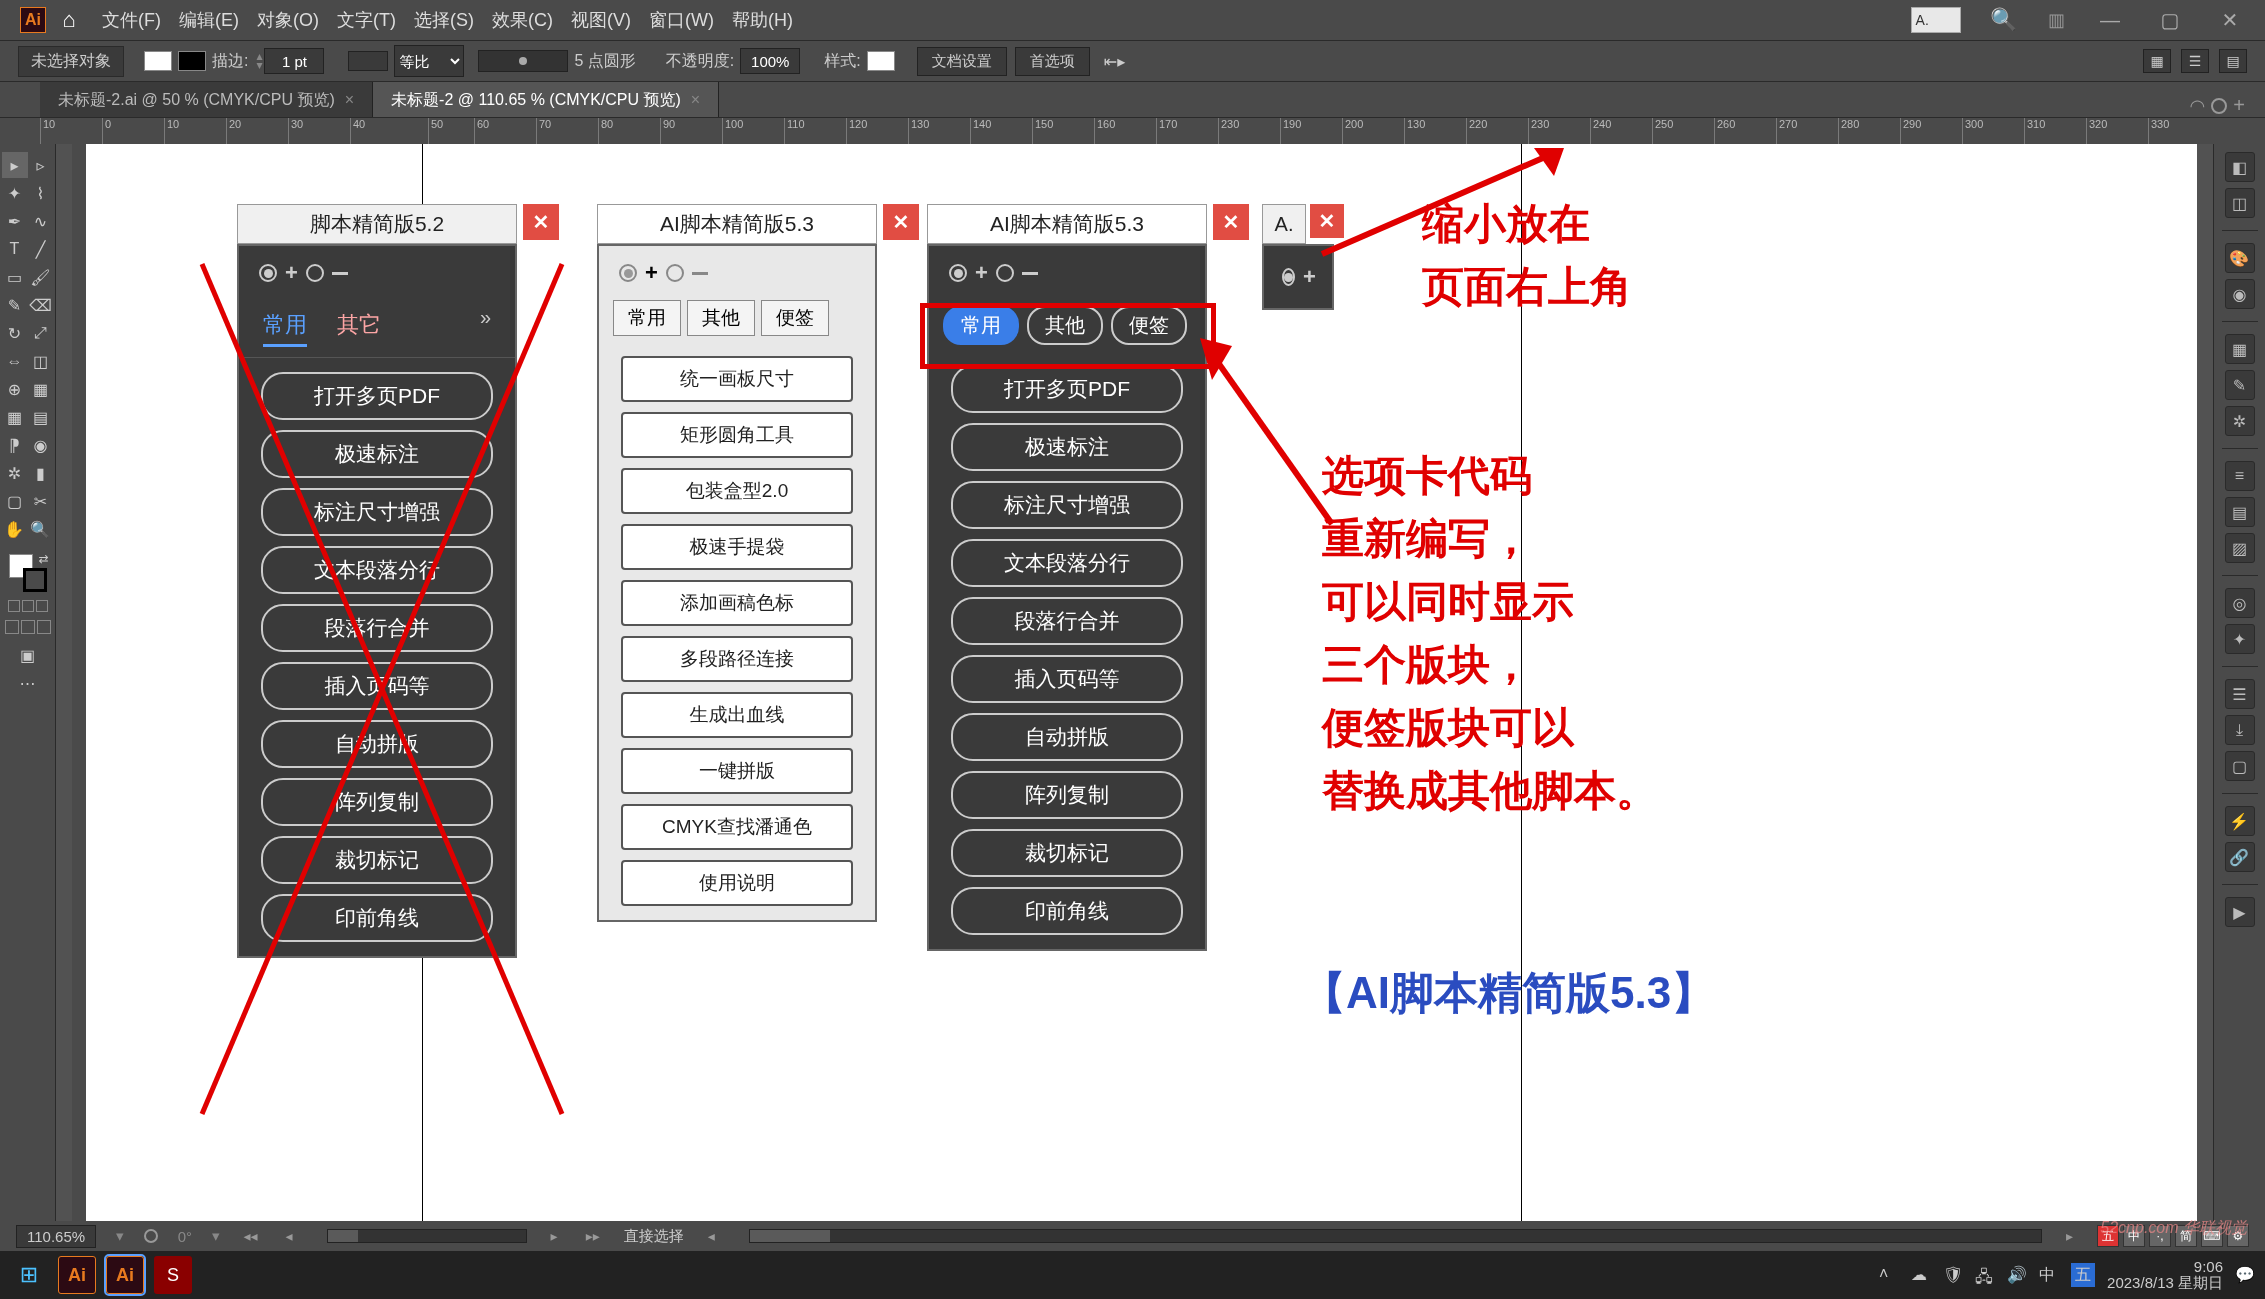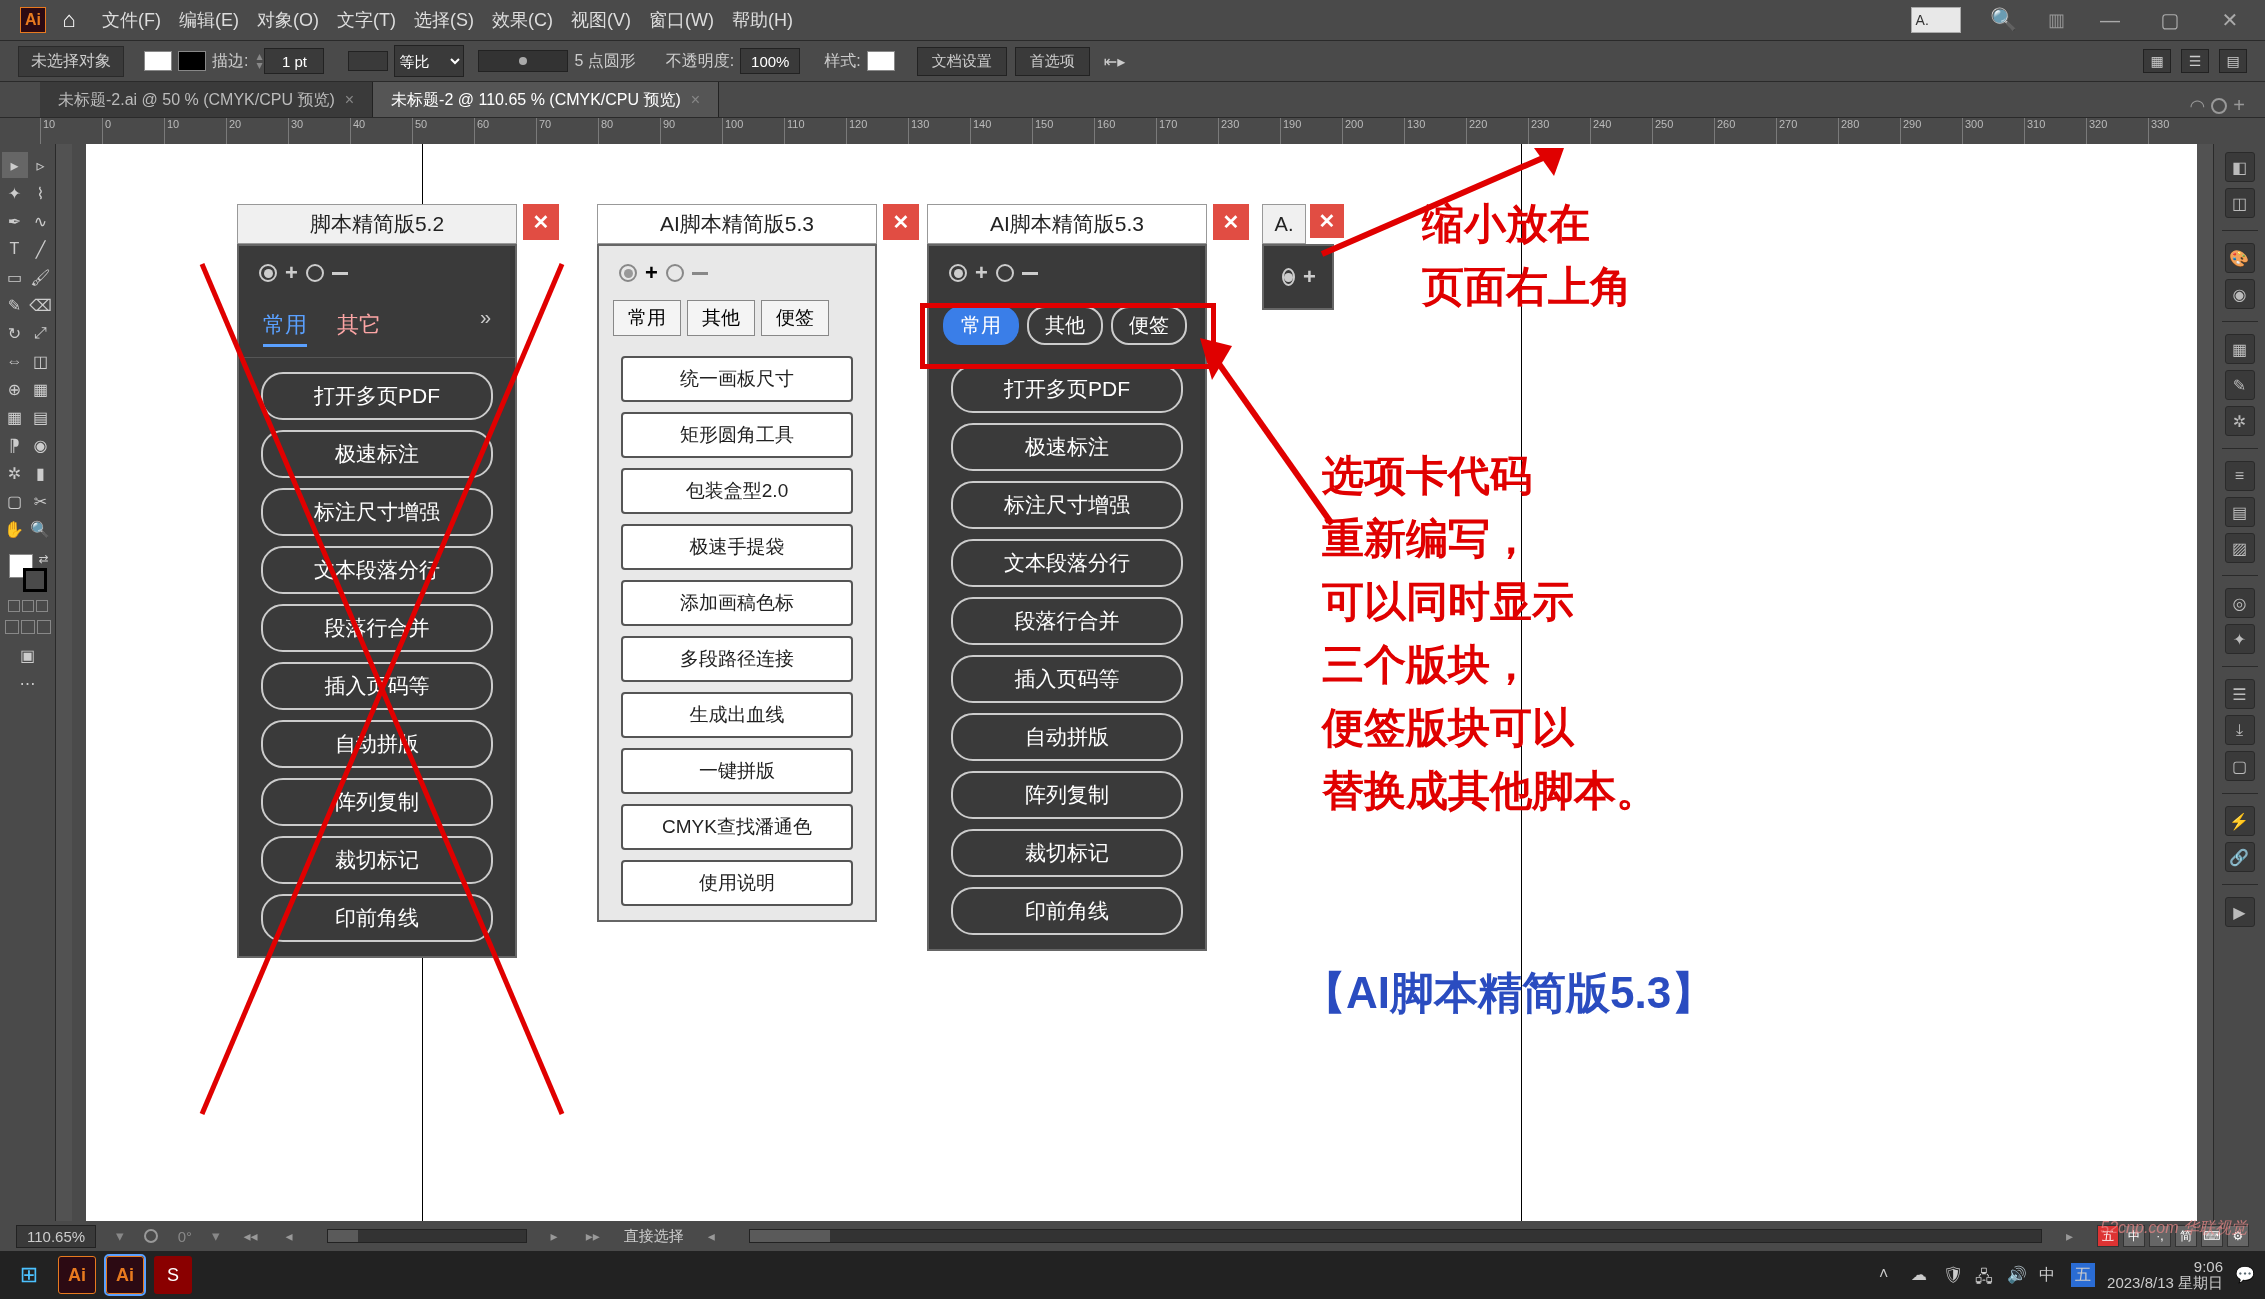--- a/index.html
+++ b/index.html
@@ -190,21 +190,21 @@
   </div>
 </div>
 
 <div class="ruler" id="ruler">
     <div class="tick" style="left: 40px;">10</div>
     <div class="tick" style="left: 102px;">0</div>
     <div class="tick" style="left: 164px;">10</div>
     <div class="tick" style="left: 226px;">20</div>
     <div class="tick" style="left: 288px;">30</div>
     <div class="tick" style="left: 350px;">40</div>
-    <div class="tick" style="left: 412px;">50</div>
+    <div class="tick" style="left: 428px;">50</div>
     <div class="tick" style="left: 474px;">60</div>
     <div class="tick" style="left: 536px;">70</div>
     <div class="tick" style="left: 598px;">80</div>
     <div class="tick" style="left: 660px;">90</div>
     <div class="tick" style="left: 722px;">100</div>
     <div class="tick" style="left: 784px;">110</div>
     <div class="tick" style="left: 846px;">120</div>
     <div class="tick" style="left: 908px;">130</div>
     <div class="tick" style="left: 970px;">140</div>
     <div class="tick" style="left: 1032px;">150</div>

